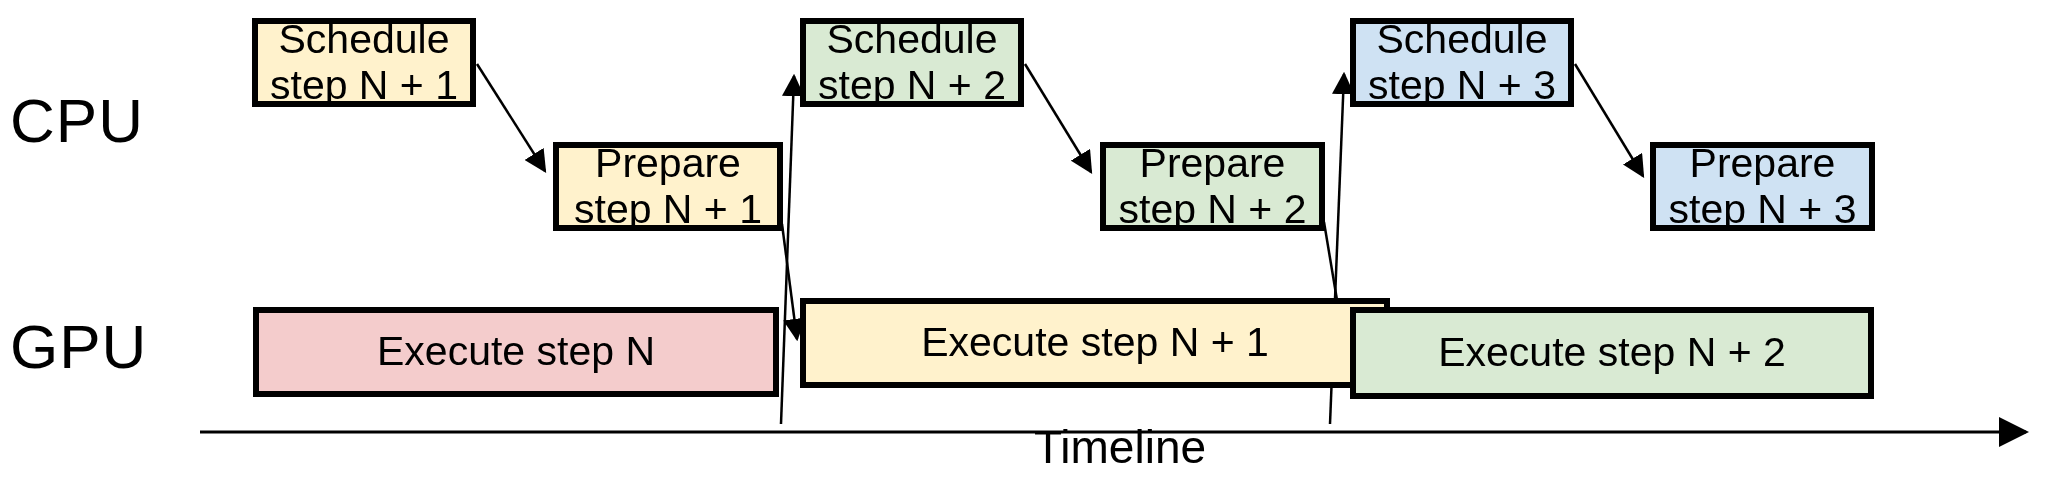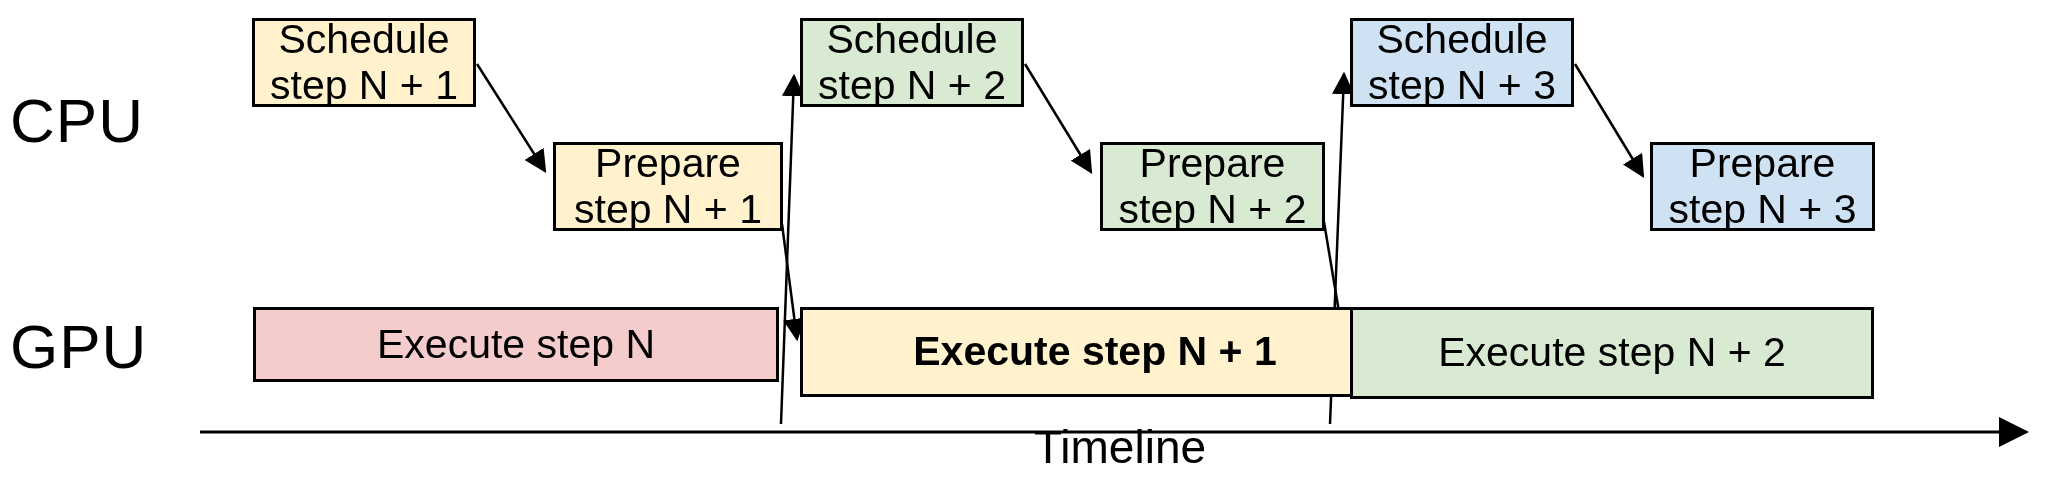--- a/index.html
+++ b/index.html
@@ -2,35 +2,35 @@
 <html><head>
 <meta charset="utf-8">
 <style>
   html,body{margin:0;padding:0;background:#fff;}
   #stage{
     position:relative;width:2048px;height:498px;overflow:hidden;background:#fff;
     font-family:"Liberation Sans","DejaVu Sans",sans-serif;color:#000;
   }
   #arrow-layer{position:absolute;left:0;top:0;width:2048px;height:498px;}
   .node{
-    position:absolute;box-sizing:border-box;border:3px solid #000000;
+    position:absolute;box-sizing:border-box;border:6px solid #000000;
     display:flex;align-items:center;justify-content:center;text-align:center;
     font-size:41px;line-height:1.12;white-space:pre-line;
   }
   .lane-label{position:absolute;font-size:62px;line-height:1;letter-spacing:1px;}
   .axis-label{position:absolute;font-size:46px;line-height:1;text-align:center;}
   
   #n-schedule-n1{left:252px;top:18px;width:224px;height:89px;}
   #n-schedule-n2{left:800px;top:18px;width:224px;height:89px;}
   #n-schedule-n3{left:1350px;top:18px;width:224px;height:89px;}
   #n-prepare-n1{left:553px;top:142px;width:230px;height:89px;}
   #n-prepare-n2{left:1100px;top:142px;width:225px;height:89px;}
   #n-prepare-n3{left:1650px;top:142px;width:225px;height:89px;}
-  #n-execute-n{left:253px;top:307px;width:526px;height:75px;text-align:right;}
-  #n-execute-n1{left:800px;top:307px;width:590px;height:90px;font-weight:bold;}
+  #n-execute-n{left:253px;top:307px;width:526px;height:90px;text-align:right;}
+  #n-execute-n1{left:800px;top:298px;width:590px;height:90px;}
   #n-execute-n2{left:1350px;top:307px;width:524px;height:92px;}
   #cpu-label{left:10px;top:90px;}
   #gpu-label{left:10px;top:316px;}
   #timeline-label{left:920px;top:424px;width:400px;text-align:center;}
 </style>
 </head>
 <body>
 
 <div id="stage">
 

